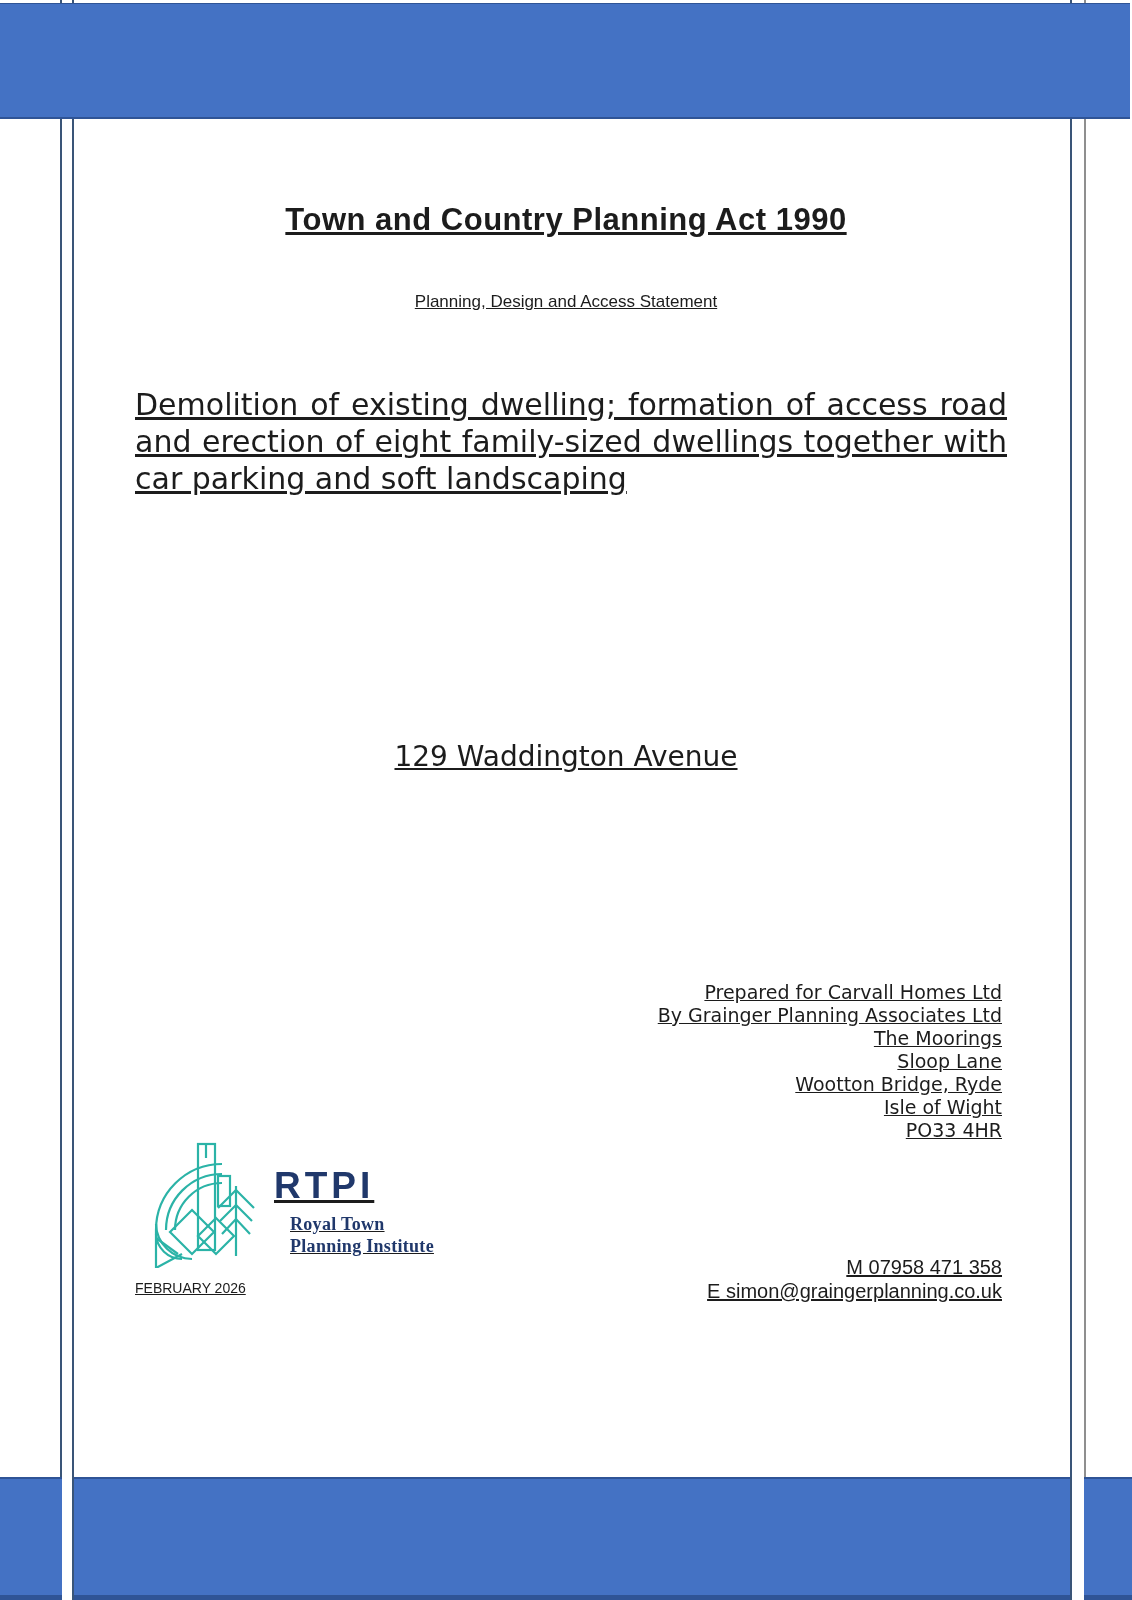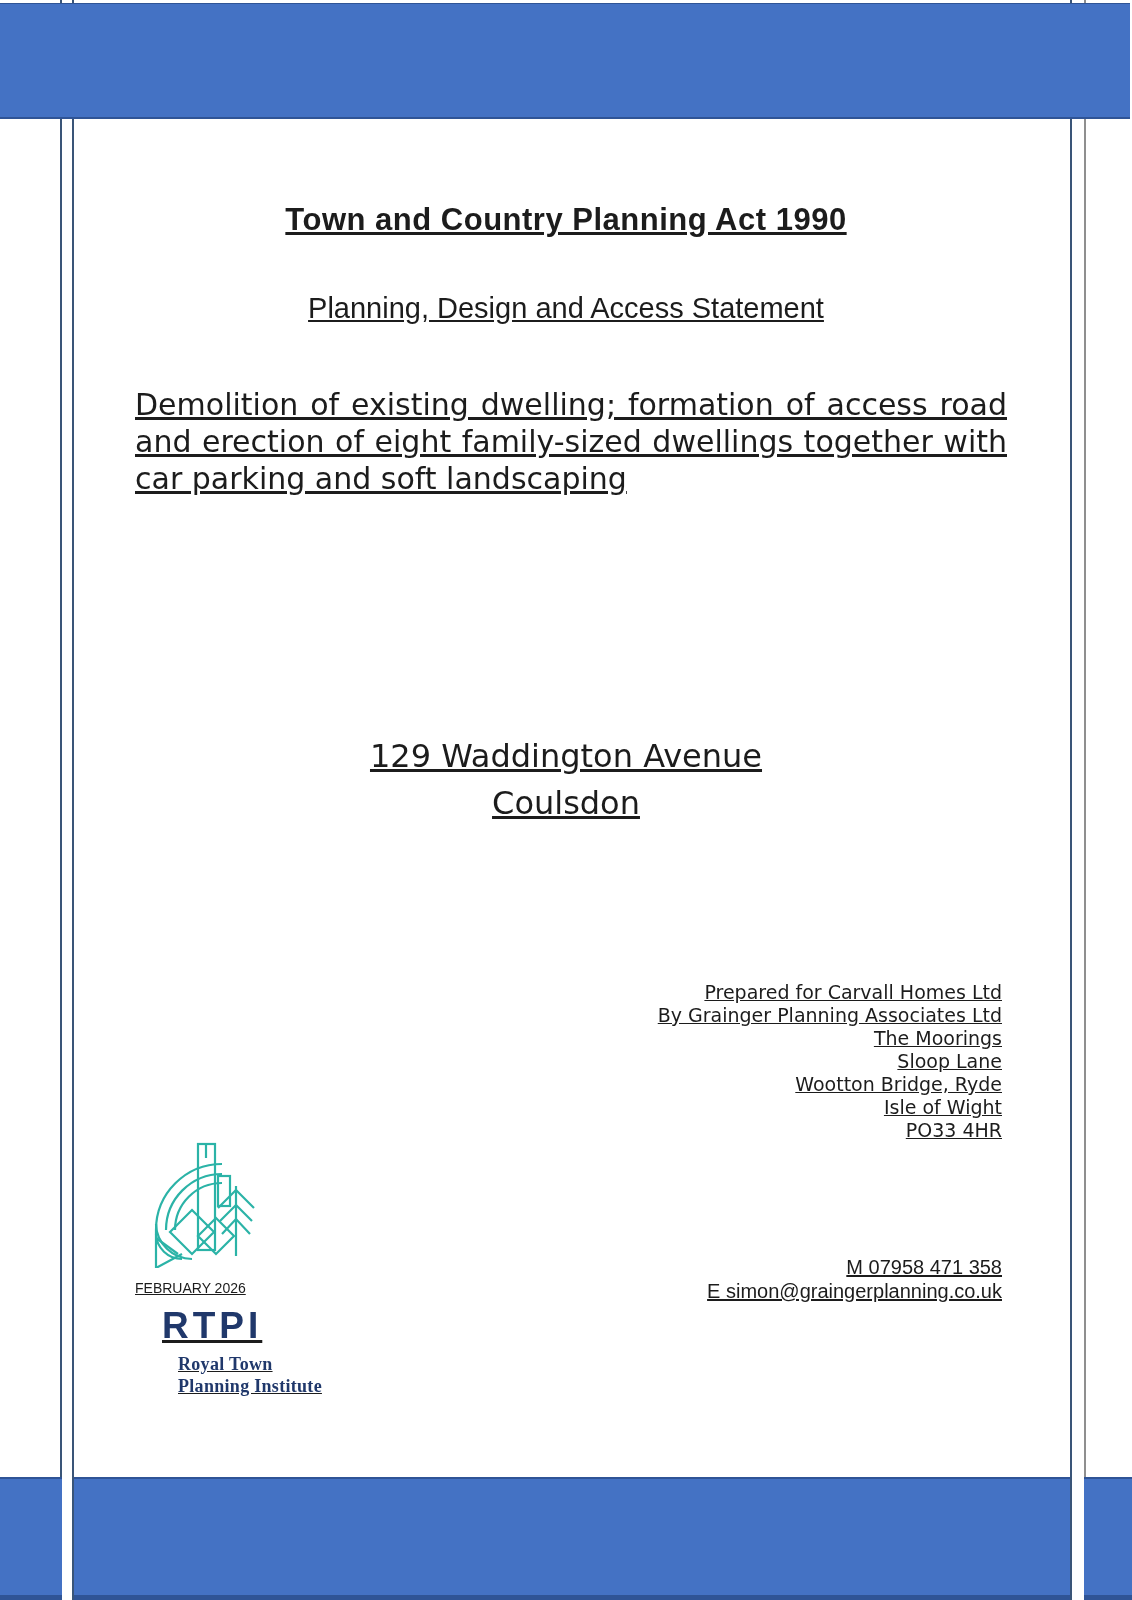--- a/index.html
+++ b/index.html
@@ -24,32 +24,32 @@
   .vline{position:absolute;top:0;width:2px;background:var(--line-navy);z-index:3;}
   .vline-left-outer{left:60px;height:1477px;}
   .vline-left-inner{left:72px;height:1600px;}
   .vline-right-inner{left:1070px;height:1600px;}
   .vline-right-outer{left:1084px;height:1477px;background:var(--line-gray);}
 
   .content{position:absolute;z-index:5;text-decoration:underline;}
 
   .doc-title{left:0;right:0;top:202px;text-align:center;font-size:31px;
     font-weight:bold;letter-spacing:.5px;}
-  .doc-subtitle{left:0;right:0;top:292px;text-align:center;font-size:29px;}
+  .doc-subtitle{left:0;right:0;top:292px;text-align:center;font-size:17px;}
 
   .description{left:135px;width:872px;top:386px;font-size:30px;line-height:37px;
     text-align:justify;text-align-last:left;font-family:"DejaVu Sans",sans-serif;}
 
-  .address{left:0;right:0;top:733px;text-align:center;font-size:32px;
+  .address{left:0;right:0;top:733px;text-align:center;font-size:28px;
     line-height:47px;font-family:"DejaVu Sans",sans-serif;}
 
   .prepared{right:130px;top:957px;text-align:right;font-size:19px;
     line-height:23px;font-family:"DejaVu Sans",sans-serif;margin-top:24px;}
 
-  .logo{left:148px;top:1128px;display:flex;align-items:flex-start;flex-direction:column;}
+  .logo{left:148px;top:1128px;display:flex;align-items:flex-start;}
   .logo svg{display:block;}
   .logo-text{margin-left:14px;padding-top:38px;color:var(--logo-navy);}
   .logo-acronym{font-size:37px;font-weight:bold;letter-spacing:4px;line-height:40px;}
   .logo-name{font-size:18px;line-height:22px;margin-top:7px;
     font-family:"Liberation Serif",serif;font-weight:bold;letter-spacing:.3px;margin-left:16px;}
 
   .doc-date{left:135px;top:1280px;font-size:14px;}
   .contact{right:130px;top:1255px;text-align:right;font-size:20px;line-height:24px;}
 </style>
 </head>
@@ -67,21 +67,20 @@
 <div class="vline vline-right-outer"></div>
 
 <div class="content doc-title">Town and Country Planning Act 1990</div>
 
 <div class="content doc-subtitle">Planning, Design and Access Statement</div>
 
 <div class="content description">Demolition of existing dwelling; formation of access road and erection of eight family-sized dwellings together with car parking and soft landscaping</div>
 
 <div class="content address">
   <div>129 Waddington Avenue</div>
-  <div>Coulsdon</div>
 </div>
 
 <div class="content prepared">
   <div>Prepared for Carvall Homes Ltd</div>
   <div>By Grainger Planning Associates Ltd</div>
   <div>The Moorings</div>
   <div>Sloop Lane</div>
   <div>Wootton Bridge, Ryde</div>
   <div>Isle of Wight</div>
   <div>PO33 4HR</div>

